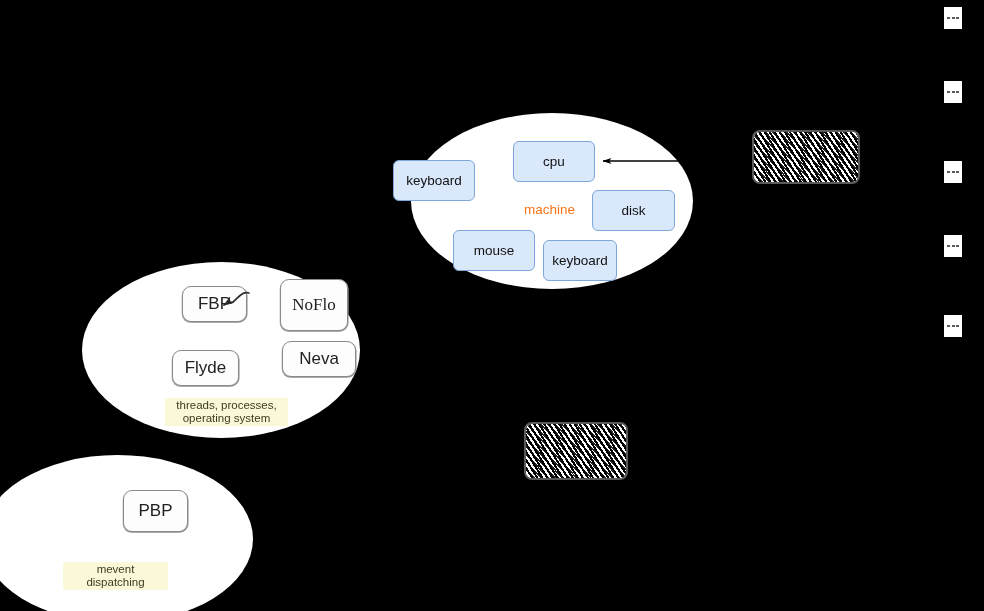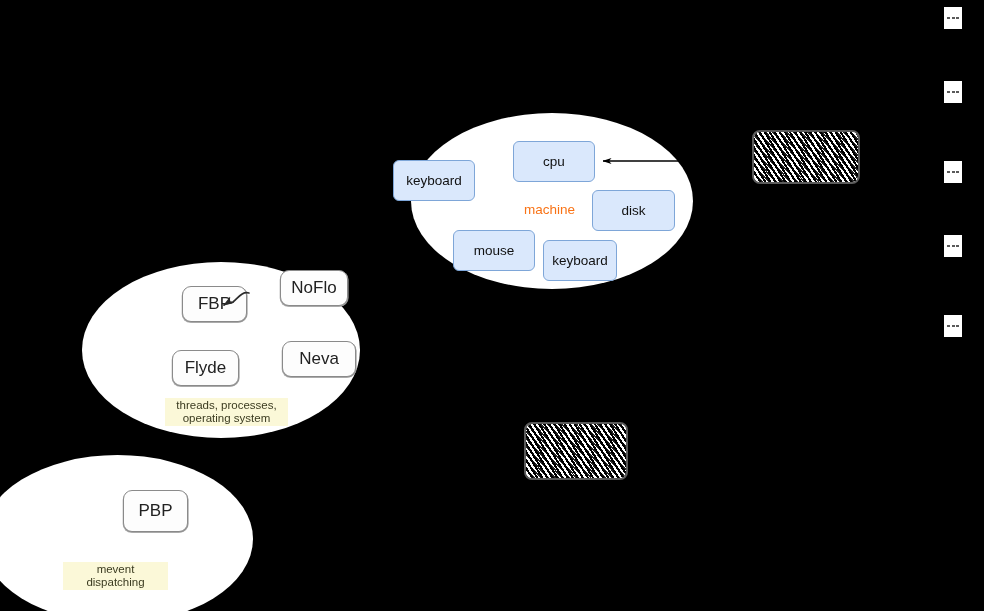--- a/index.html
+++ b/index.html
@@ -61,21 +61,21 @@
   <div class="node blue-box" id="node-disk" style="left: 592px; top: 190px; width: 83px; height: 41px;">disk</div>
 
   <div class="node blue-box" id="node-keyboard" style="left: 543px; top: 240px; width: 74px; height: 41px;">keyboard</div>
 
   <div class="plain-label" id="label-machine" style="left: 524px; top: 202px;">machine</div>
 
   <div class="ellipse" id="fbp-ellipse" style="left: 82px; top: 262px; width: 278px; height: 176px;"></div>
 
   <div class="node sketch-box" id="node-fbp" style="left: 150px; top: 286px; width: 65px; height: 36px;">FBP</div>
 
-  <div class="node sketch-box" id="node-noflo" style="left: 248px; top: 270px; width: 68px; height: 36px;">NoFlo</div>
+  <div class="node sketch-box" id="node-noflo" style="left: 248px; top: 279px; width: 68px; height: 52px; font-family: Liberation Serif, serif;">NoFlo</div>
 
   <div class="node sketch-box" id="node-flyde" style="left: 140px; top: 350px; width: 67px; height: 36px;">Flyde</div>
 
   <div class="node sketch-box" id="node-neva" style="left: 250px; top: 341px; width: 74px; height: 36px;">Neva</div>
 
   <div class="hl-label" id="label-fbp-note" style="left: 165px; top: 398px; width: 117px;">threads, processes,
 operating system</div>
 
   <div class="ellipse" id="pbp-ellipse" style="left: -18px; top: 455px; width: 271px; height: 168px;"></div>
 

